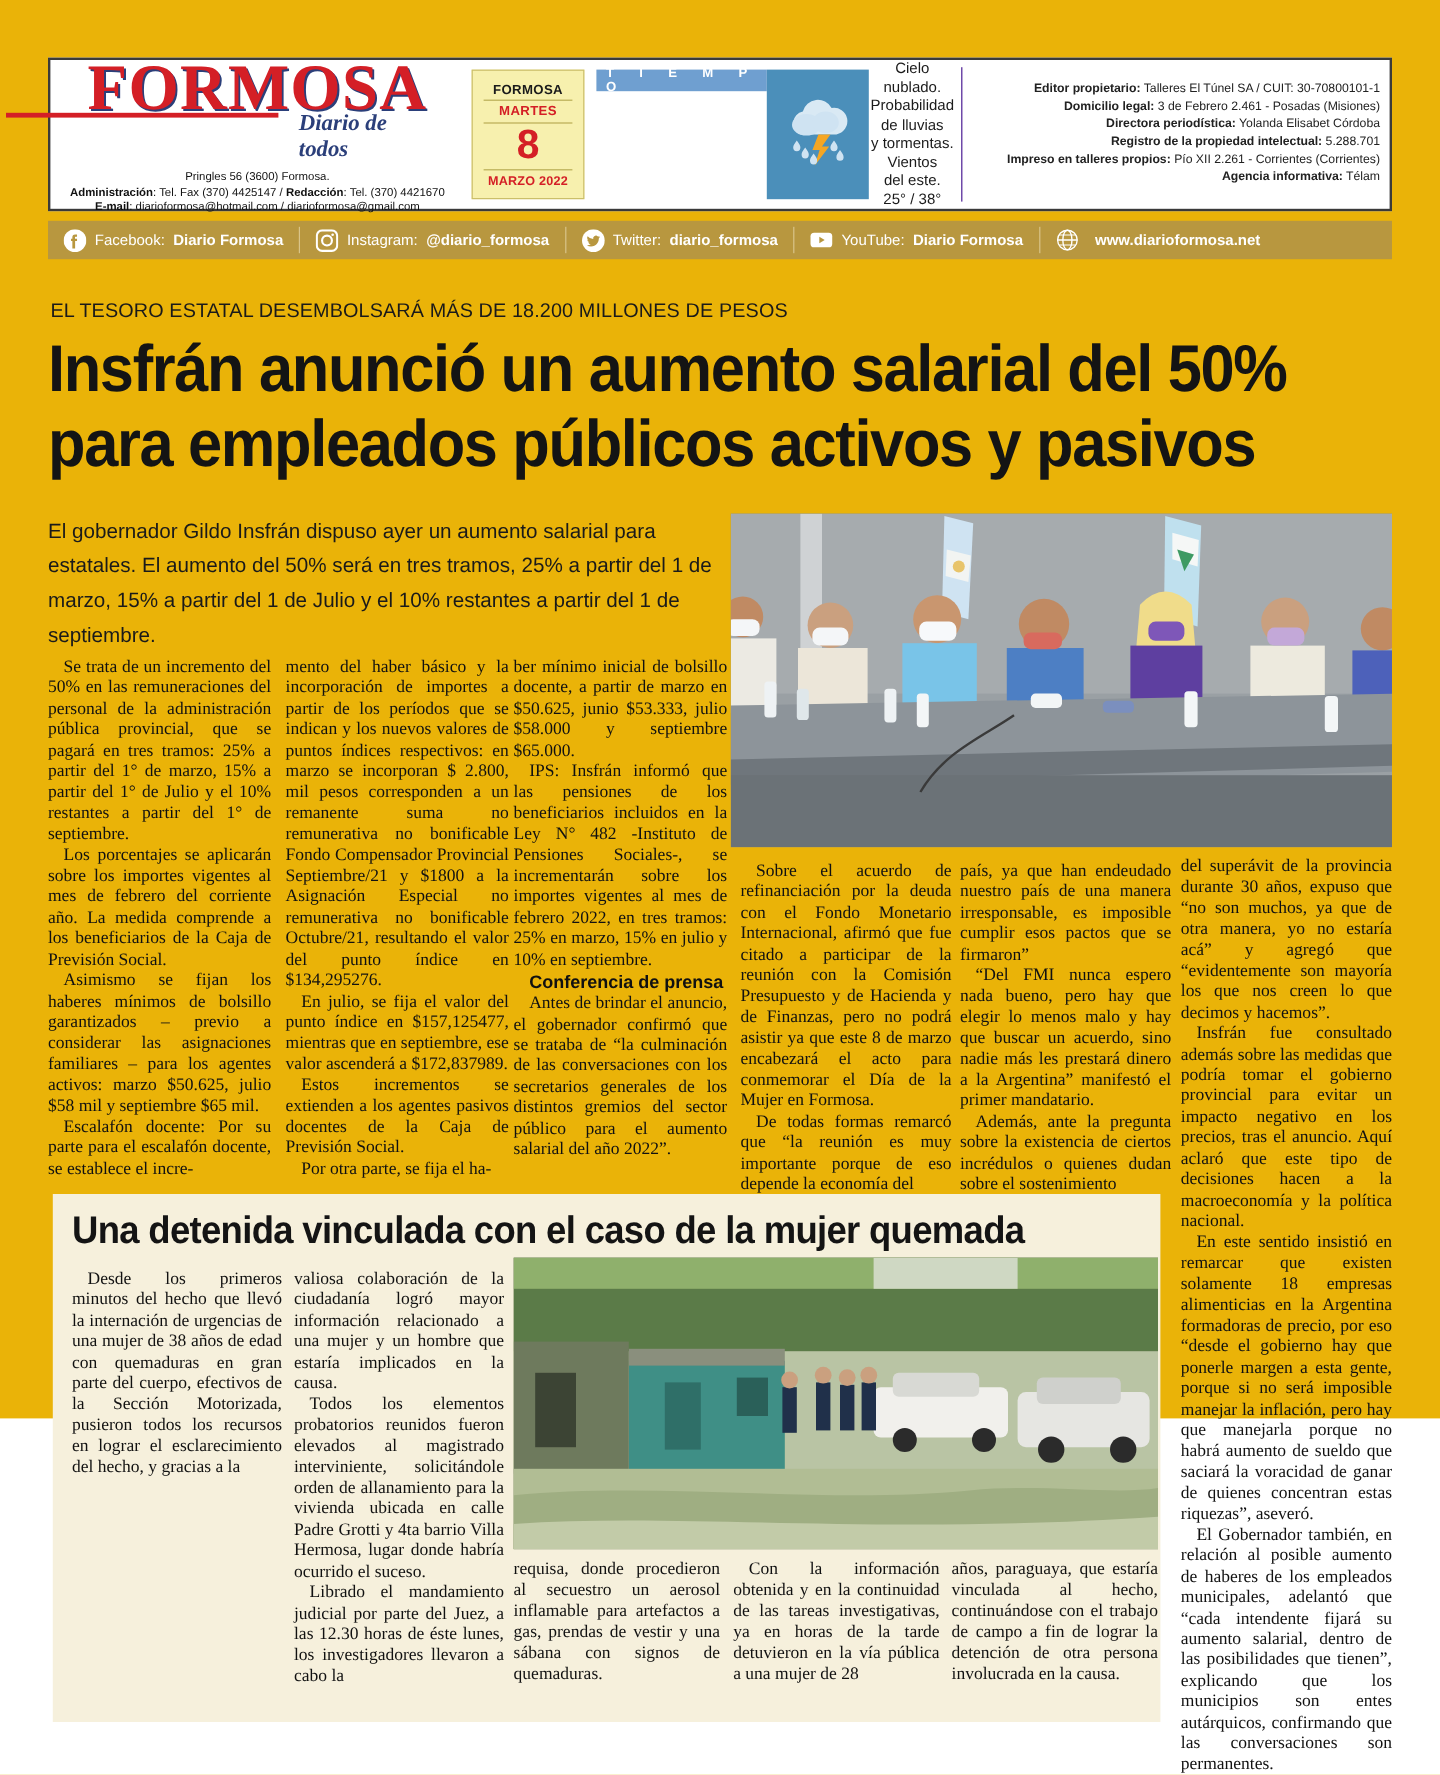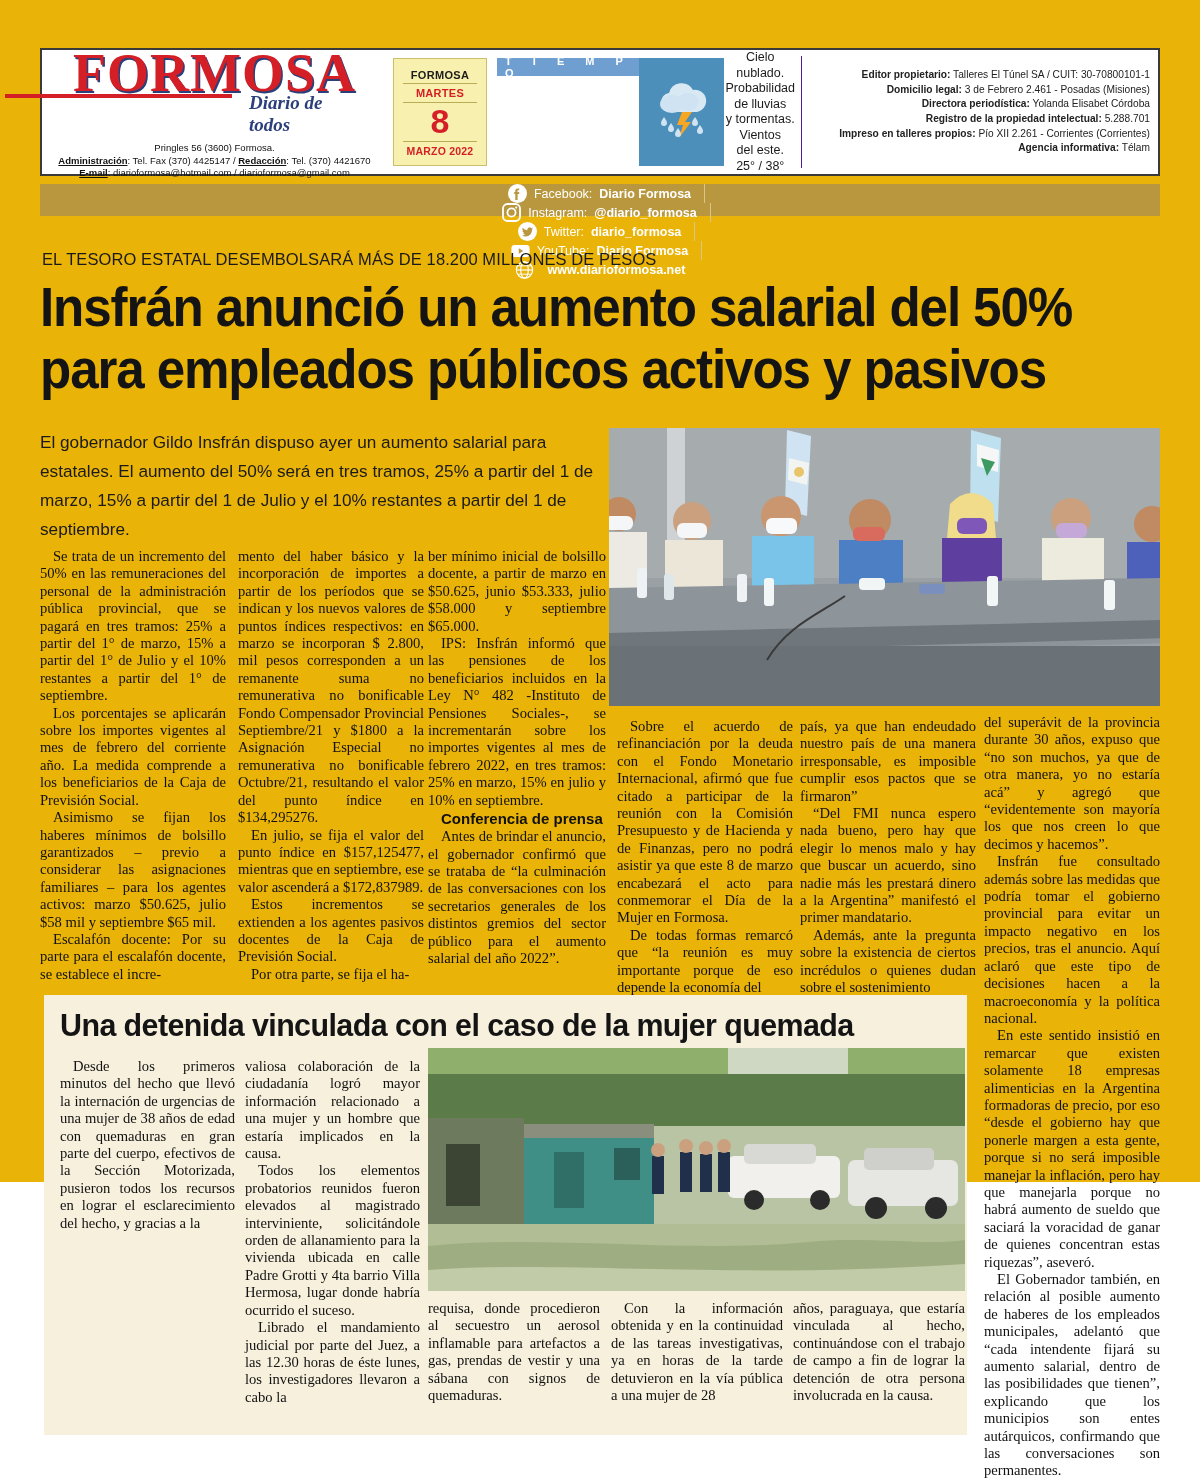--- a/index.html
+++ b/index.html
@@ -25,21 +25,21 @@
     color:#d41f26;
     text-shadow:1.5px 1.5px 0 #2b3f7a;
   }
   .logo-underbar{width:235px;height:4px;background:#d41f26;margin:2px 0 0 -60px;}
   .logo-rowsub{display:flex;align-items:flex-start;width:300px;justify-content:space-between;margin-top:-6px;gap:17px;}
   .logo-sub{
     font-family:"Liberation Serif", serif;font-weight:bold;font-style:italic;
     font-size:19px;color:#2b3f7a;
   }
   .mh-addr{font-size:9.5px;line-height:12.5px;text-align:center;margin-top:6px;color:#111;}
-  .mh-addr b{font-weight:bold;text-decoration:underline;}
+  .mh-addr b{font-weight:bold;}
 
   .mh-date{
     width:92px;margin:8px 6px;border:1px solid #cbbf6a;background:#f7f0ae;
     display:flex;flex-direction:column;align-items:center;justify-content:center;
   }
   .dt-city{font-size:11px;font-weight:bold;color:#1b1b1b;letter-spacing:.3px;padding:3px 0 2px;}
   .dt-rule{width:74px;height:1px;background:#b9ad55;}
   .dt-day{font-size:11px;font-weight:bold;color:#d41f26;letter-spacing:.3px;padding:3px 0;}
   .dt-num{font-size:34px;font-weight:bold;color:#d41f26;line-height:34px;padding:1px 0 3px;}
   .dt-month{font-size:10.5px;font-weight:bold;color:#d41f26;letter-spacing:.2px;padding:3px 0 2px;}
@@ -58,21 +58,21 @@
   .mh-info{
     flex:1;border-left:1px solid #4c1d95;margin:6px 0;padding:4px 8px 4px 8px;
     display:flex;flex-direction:column;justify-content:center;align-items:flex-end;
     font-size:10.2px;line-height:14.6px;text-align:right;color:#222;
   }
   .mh-info b{font-weight:bold;}
 
   
   .socialbar{
     position:absolute;left:40px;top:184px;width:1120px;height:32px;
-    background:#b8973f;display:flex;align-items:center;flex-direction:column;
+    background:#b8973f;display:flex;align-items:center;
   }
   .sb-item{
     display:flex;align-items:center;gap:7px;color:#fff;font-size:12.5px;
     padding:0 13px;height:22px;border-right:1px solid #d9c489;white-space:nowrap;
   }
   .sb-item:last-child{border-right:none;}
   .sb-item b{font-weight:bold;}
   .sb-ico{width:19px;height:19px;display:inline-flex;align-items:center;justify-content:center;flex:0 0 19px;}
 
   

